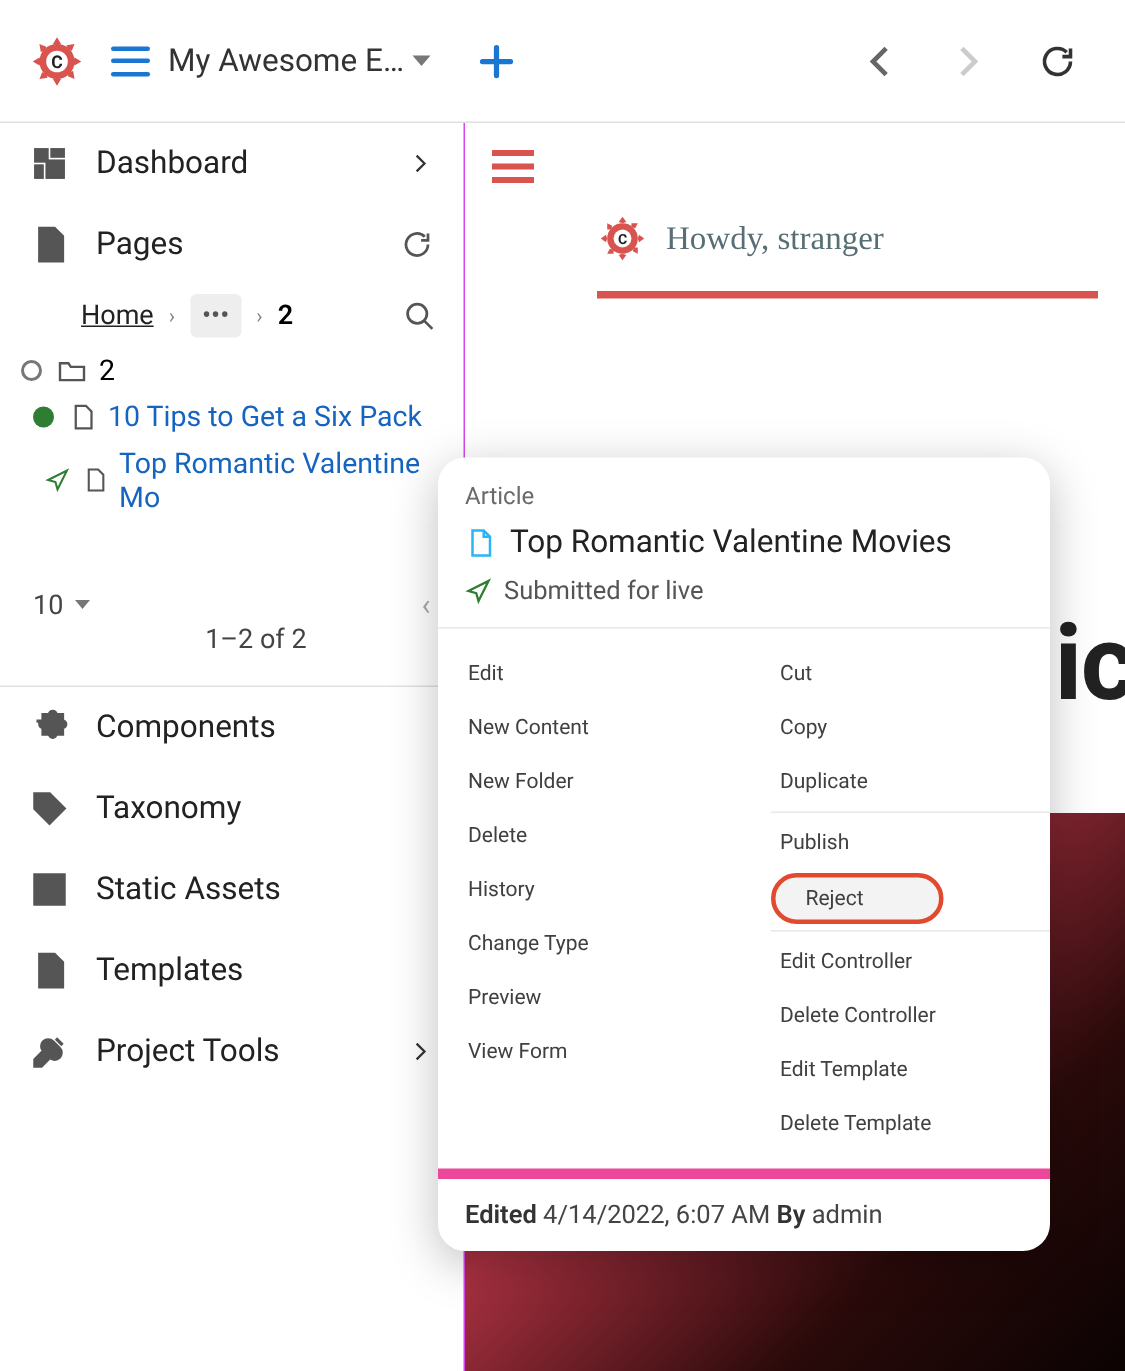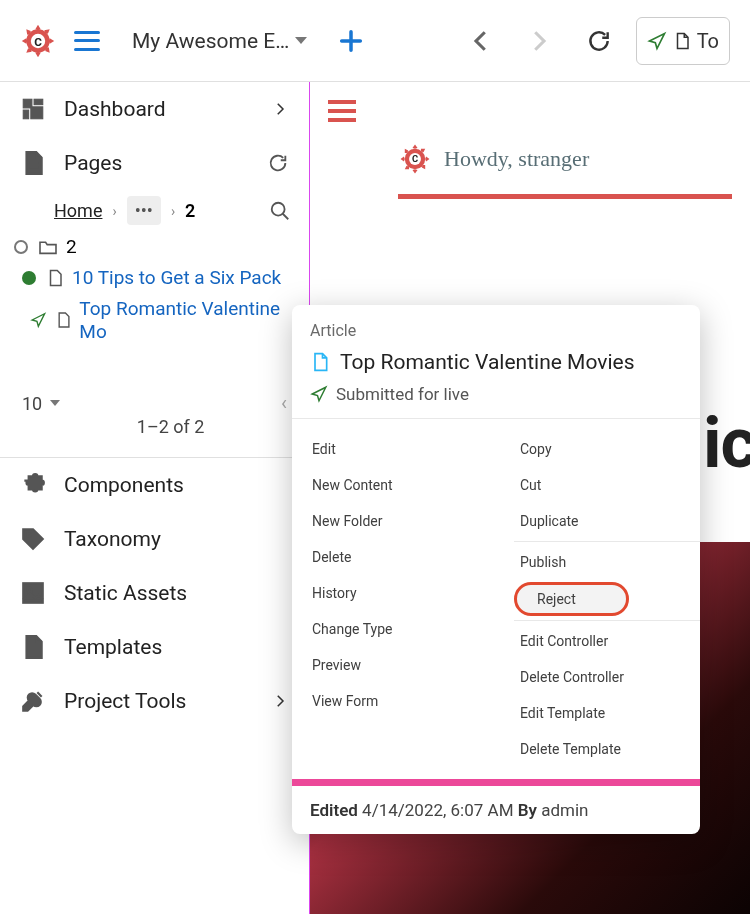--- a/index.html
+++ b/index.html
@@ -17,21 +17,21 @@
     align-items: center;
     padding: 0 20px;
     border-bottom: 1px solid #e0e0e0;
     gap: 12px;
   }
   .logo-gear {
     width: 36px; height: 36px;
   }
   .hamburger-top { width: 26px; height: 20px; display:flex; flex-direction:column; justify-content:space-between; margin-left:6px; cursor:pointer;}
   .hamburger-top div { height:3px; background:#1976d2; border-radius:2px;}
-  .project-title { display:flex; align-items:center; gap:6px; margin-left:20px; font-size:21px; color:#333; cursor:pointer;}
+  .project-title { display:flex; align-items:center; gap:6px; margin-left:0; font-size:21px; color:#333; cursor:pointer;}
   .caret-down { width:0; height:0; border-left:6px solid transparent; border-right:6px solid transparent; border-top:7px solid #777;}
   .plus-icon { width:28px; height:28px; margin-left:18px; cursor:pointer;}
   .spacer { flex:1; }
   .nav-arrow { width:30px; height:30px; stroke:#666; margin:0 8px; cursor:pointer;}
   .nav-arrow.disabled { stroke:#ccc; }
   .refresh-top { width:26px; height:26px; stroke:#333; cursor:pointer; margin:0 12px;}
   .addr-box {
     border:1px solid #ccc; border-radius:6px; height:48px;
     display:flex; align-items:center; padding:0 10px; gap:6px;
     font-size:20px; color:#333;
@@ -87,21 +87,21 @@
   .greeting-text { font-size:22px; color:#586e75; font-family: Georgia, serif;}
   .red-underline { height:5px; background:#d9534f; margin-top:18px; }
   .big-heading { font-size:70px; font-weight:700; color:#222; margin-top:50px; margin-left:140px; letter-spacing:-1px;}
   .bg-image {
     position:absolute; right:0; top:460px; width:448px; height:460px;
     background:linear-gradient(135deg,#5a1010 0%, #a83040 35%, #2a0a0a 65%, #000 100%);
   }
 
   .ctx-menu {
     position:absolute; left:292px; top:305px; width:408px;
-    background:#fff; border-radius:8px;
+    background:#fff; border-radius:18px;
     box-shadow:0 8px 32px rgba(0,0,0,.25);
     z-index:100;
   }
   .ctx-head { padding:16px 18px 14px; border-bottom:1px solid #e8e8e8;}
   .ctx-type { font-size:16px; color:#6a6a6a; margin-bottom:10px;}
   .ctx-title-row { display:flex; align-items:center; gap:10px; font-size:21px; color:#222;}
   .ctx-page-icon { width:20px;height:24px; stroke:#29b6f6; fill:none;}
   .ctx-status-row { display:flex; align-items:center; gap:8px; margin-top:10px; font-size:17px; color:#555;}
   .ctx-plane { width:18px;height:18px; stroke:#2e7d32; fill:none;}
   .ctx-body { display:flex; padding:12px 0;}
@@ -151,30 +151,20 @@
   <svg class="nav-arrow" viewBox="0 0 24 24" fill="none" stroke-width="2.5">
     <path d="M15 5l-7 7 7 7"></path>
   </svg>
   <svg class="nav-arrow disabled" viewBox="0 0 24 24" fill="none" stroke-width="2.5">
     <path d="M9 5l7 7-7 7"></path>
   </svg>
   <svg class="refresh-top" viewBox="0 0 24 24" fill="none" stroke-width="2.2">
     <path d="M20 12a8 8 0 1 1-2.34-5.66"></path>
       <path d="M20 4v5h-5"></path>
   </svg>
-  <div class="addr-box">
-    <svg width="20" height="20" viewBox="0 0 24 24" fill="none" stroke="#2e7d32" stroke-width="2">
-        <path d="M3 12l18-9-9 18-2-7z"></path>
-      </svg>
-    <svg width="18" height="22" viewBox="0 0 24 24" fill="none" stroke="#333" stroke-width="2">
-        <path d="M6 2h9l5 5v15H6z"></path>
-        <path d="M15 2v5h5"></path>
-      </svg>
-    <span>To</span>
-  </div>
 </div>
 
 <div class="main">
 
   <div class="sidebar">
     <div class="sb-row">
       <svg class="sb-icon" viewBox="0 0 24 24">
           <rect x="3" y="3" width="8" height="8"></rect>
           <rect x="13" y="3" width="8" height="5"></rect>
           <rect x="3" y="13" width="5" height="8"></rect>
@@ -331,22 +321,22 @@
       <div class="ctx-item">Edit</div>
       <div class="ctx-item">New Content</div>
       <div class="ctx-item">New Folder</div>
       <div class="ctx-item">Delete</div>
       <div class="ctx-item">History</div>
       <div class="ctx-item">Change Type</div>
       <div class="ctx-item">Preview</div>
       <div class="ctx-item">View Form</div>
     </div>
     <div class="ctx-col right">
+      <div class="ctx-item">Cut</div>
       <div class="ctx-item">Copy</div>
-      <div class="ctx-item">Cut</div>
       <div class="ctx-item">Duplicate</div>
       <div class="ctx-sep"></div>
       <div class="ctx-item">Publish</div>
       <div class="ctx-item reject-highlight">Reject</div>
       <div class="ctx-sep"></div>
       <div class="ctx-item">Edit Controller</div>
       <div class="ctx-item">Delete Controller</div>
       <div class="ctx-item">Edit Template</div>
       <div class="ctx-item">Delete Template</div>
     </div>

